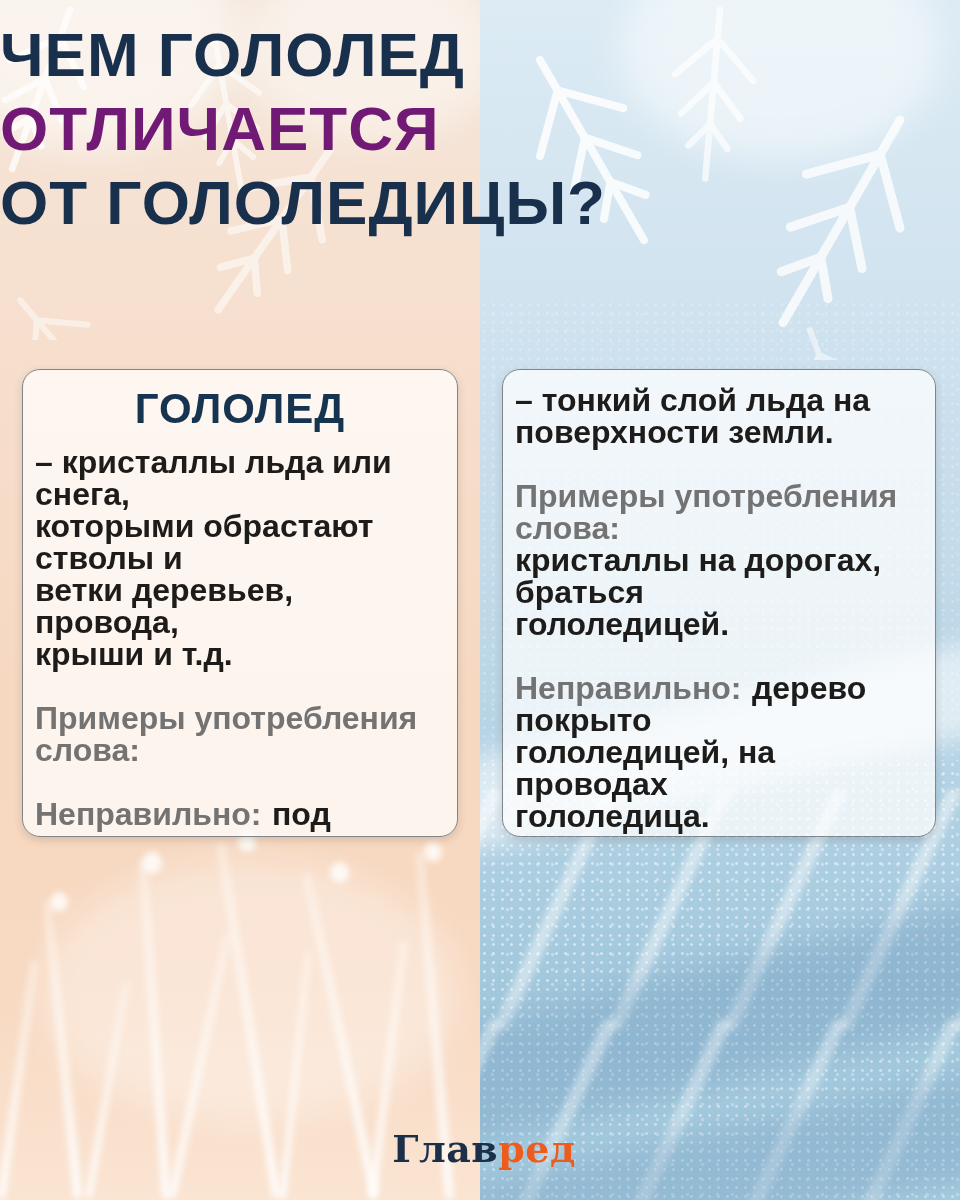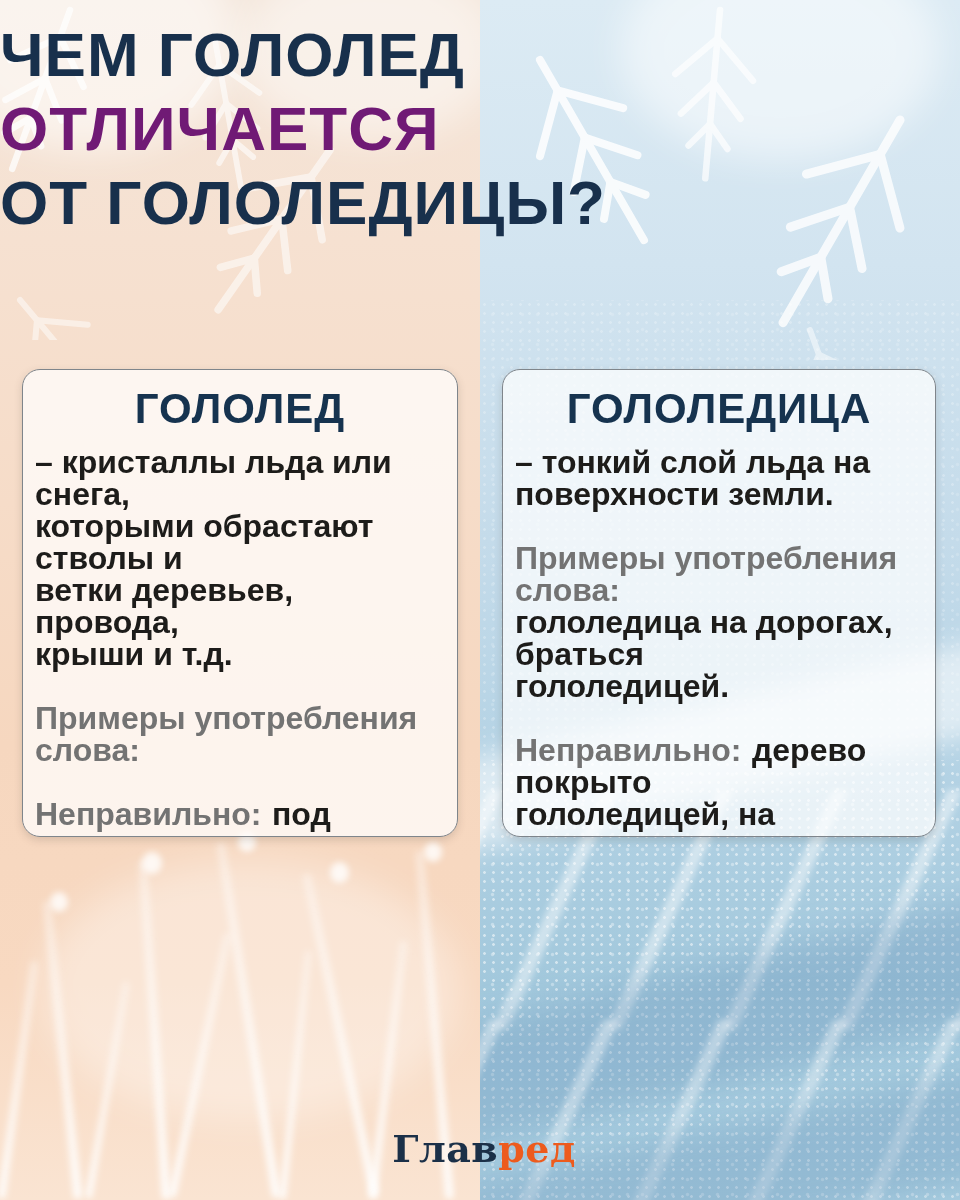--- a/index.html
+++ b/index.html
@@ -142,24 +142,23 @@
 которыми обрастают стволы и
 ветки деревьев, провода,
 крыши и т.д.</span></p>
     <p><span class="lbl lbl-block">Примеры употребления слова:</span></p>
     <p><span class="lbl lbl-inline">Неправильно:</span><span>под ногами
 гололед, поскользнулся на
 дороге из-за гололеда.</span></p>
   </div>
 
   <div class="card card-right">
-    <h2>ГОЛОЛЕДИЦА</h2>
     <p><span>– тонкий слой льда на
 поверхности земли.</span></p>
-    <p><span class="lbl lbl-block">Примеры употребления слова:</span><span>гололедица на дорогах, браться
+    <p><span class="lbl lbl-block">Примеры употребления слова:</span><span>кристаллы на дорогах, браться
 гололедицей.</span></p>
     <p><span class="lbl lbl-inline">Неправильно:</span><span>дерево покрыто
 гололедицей, на проводах
 гололедица.</span></p>
   </div>
 
   <div class="logo"><span>Глав</span><span class="logo-accent">ред</span></div>
 
 </div>
 

